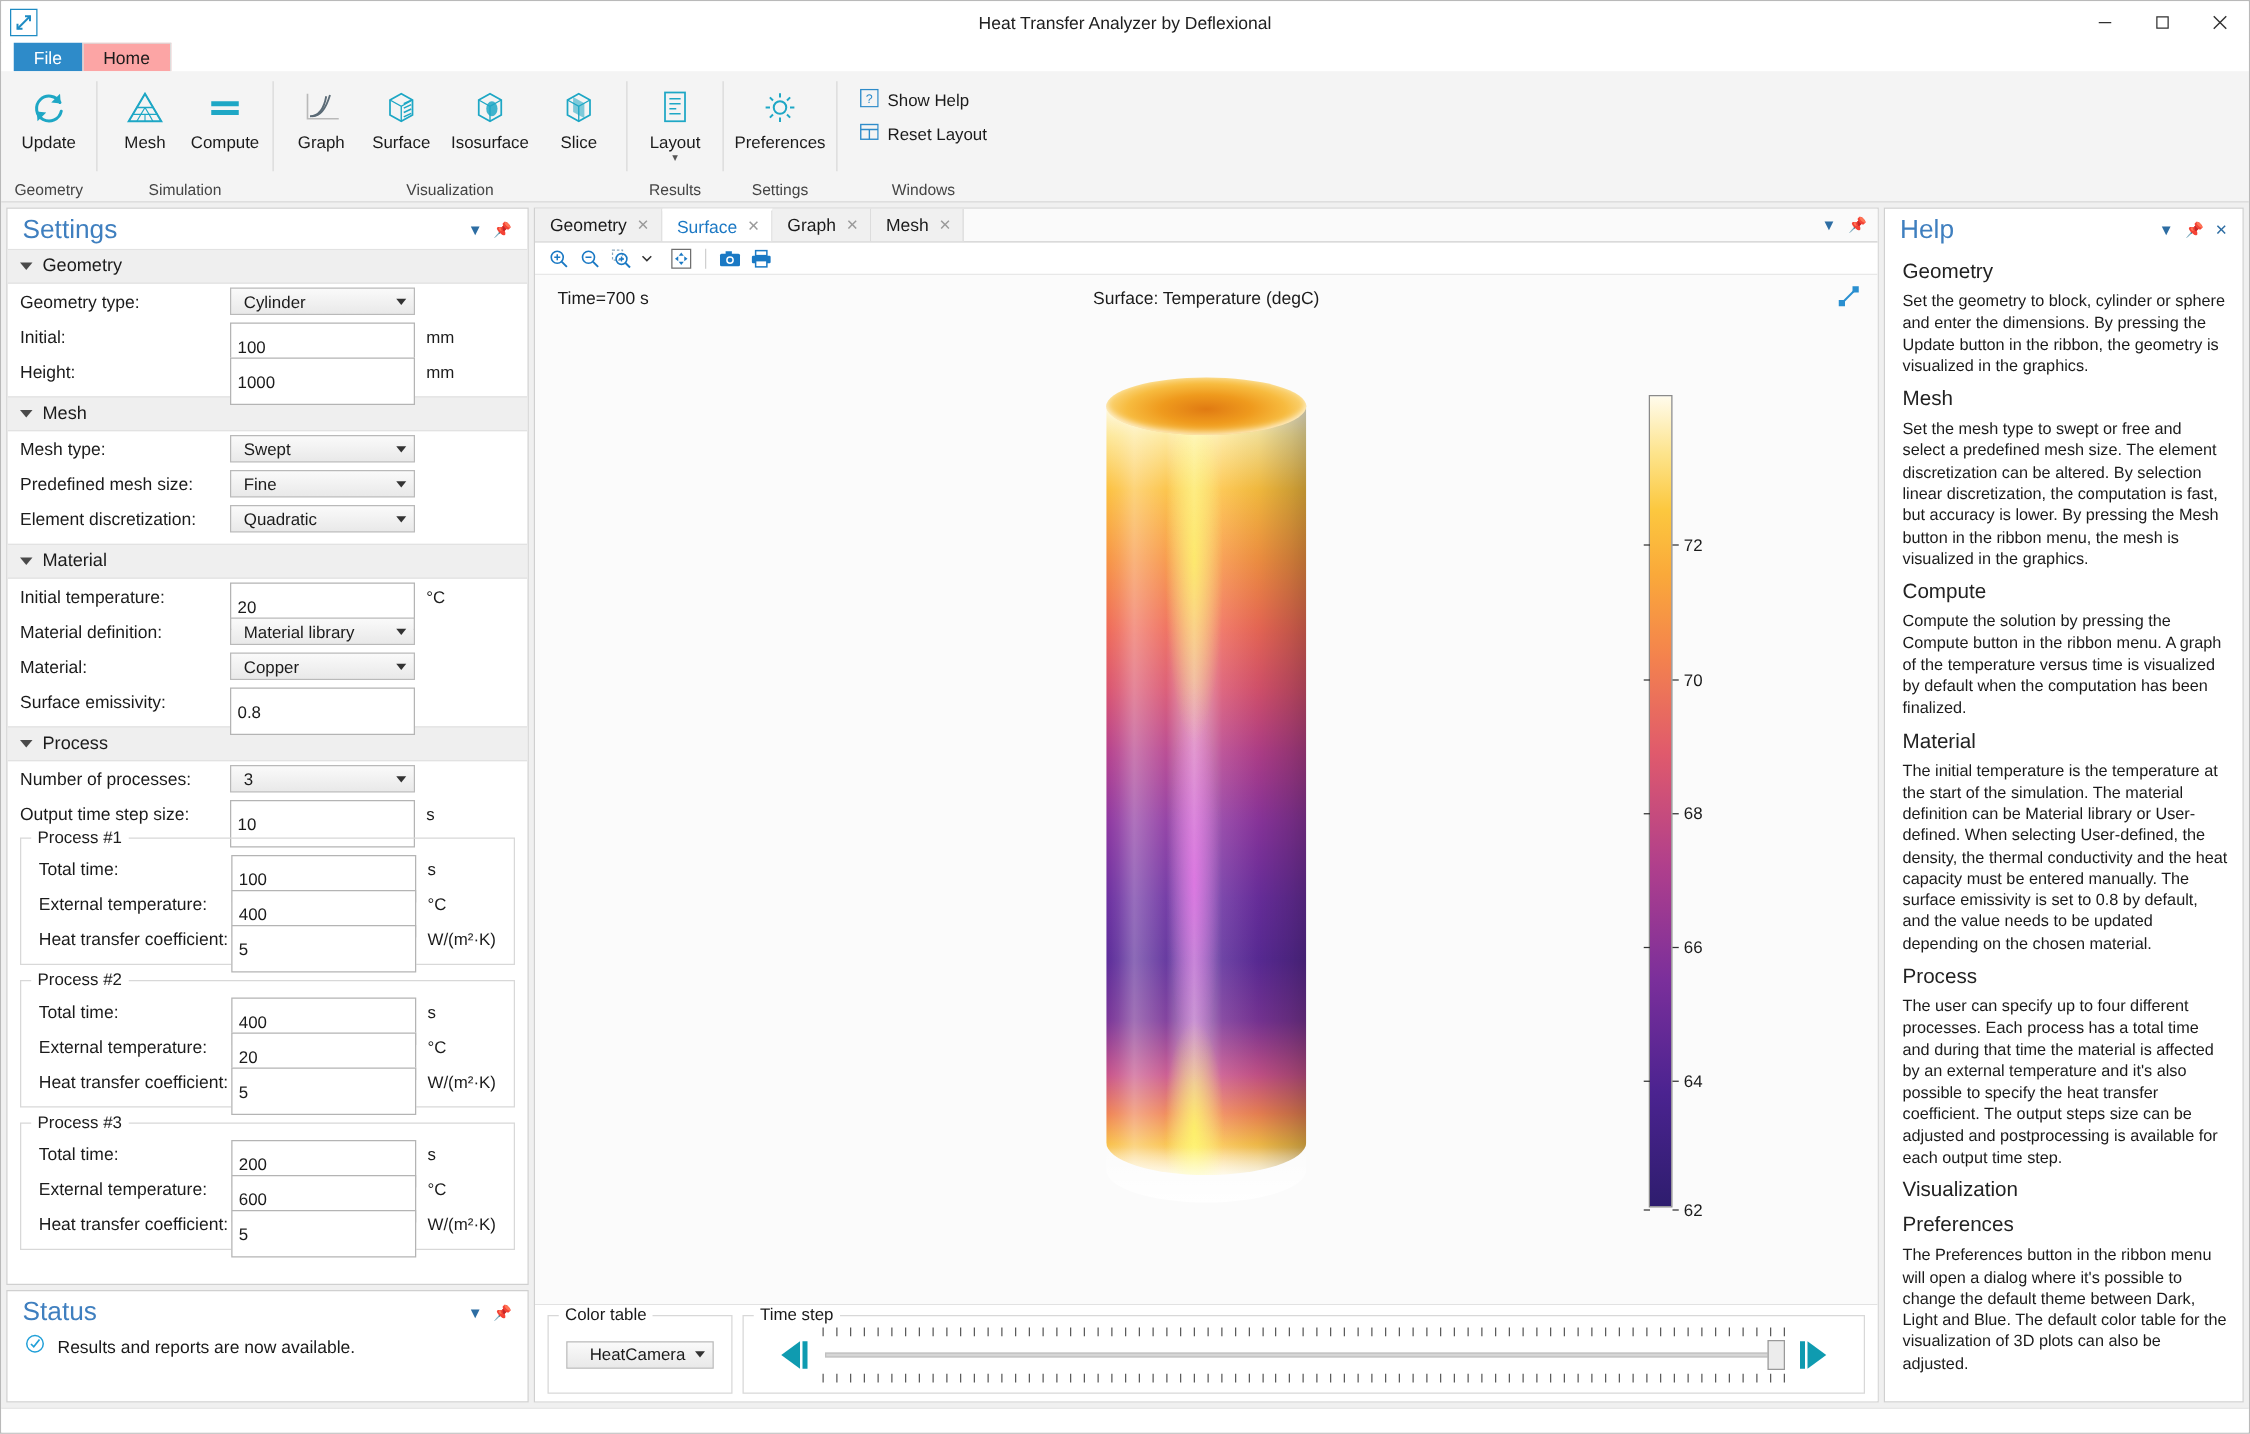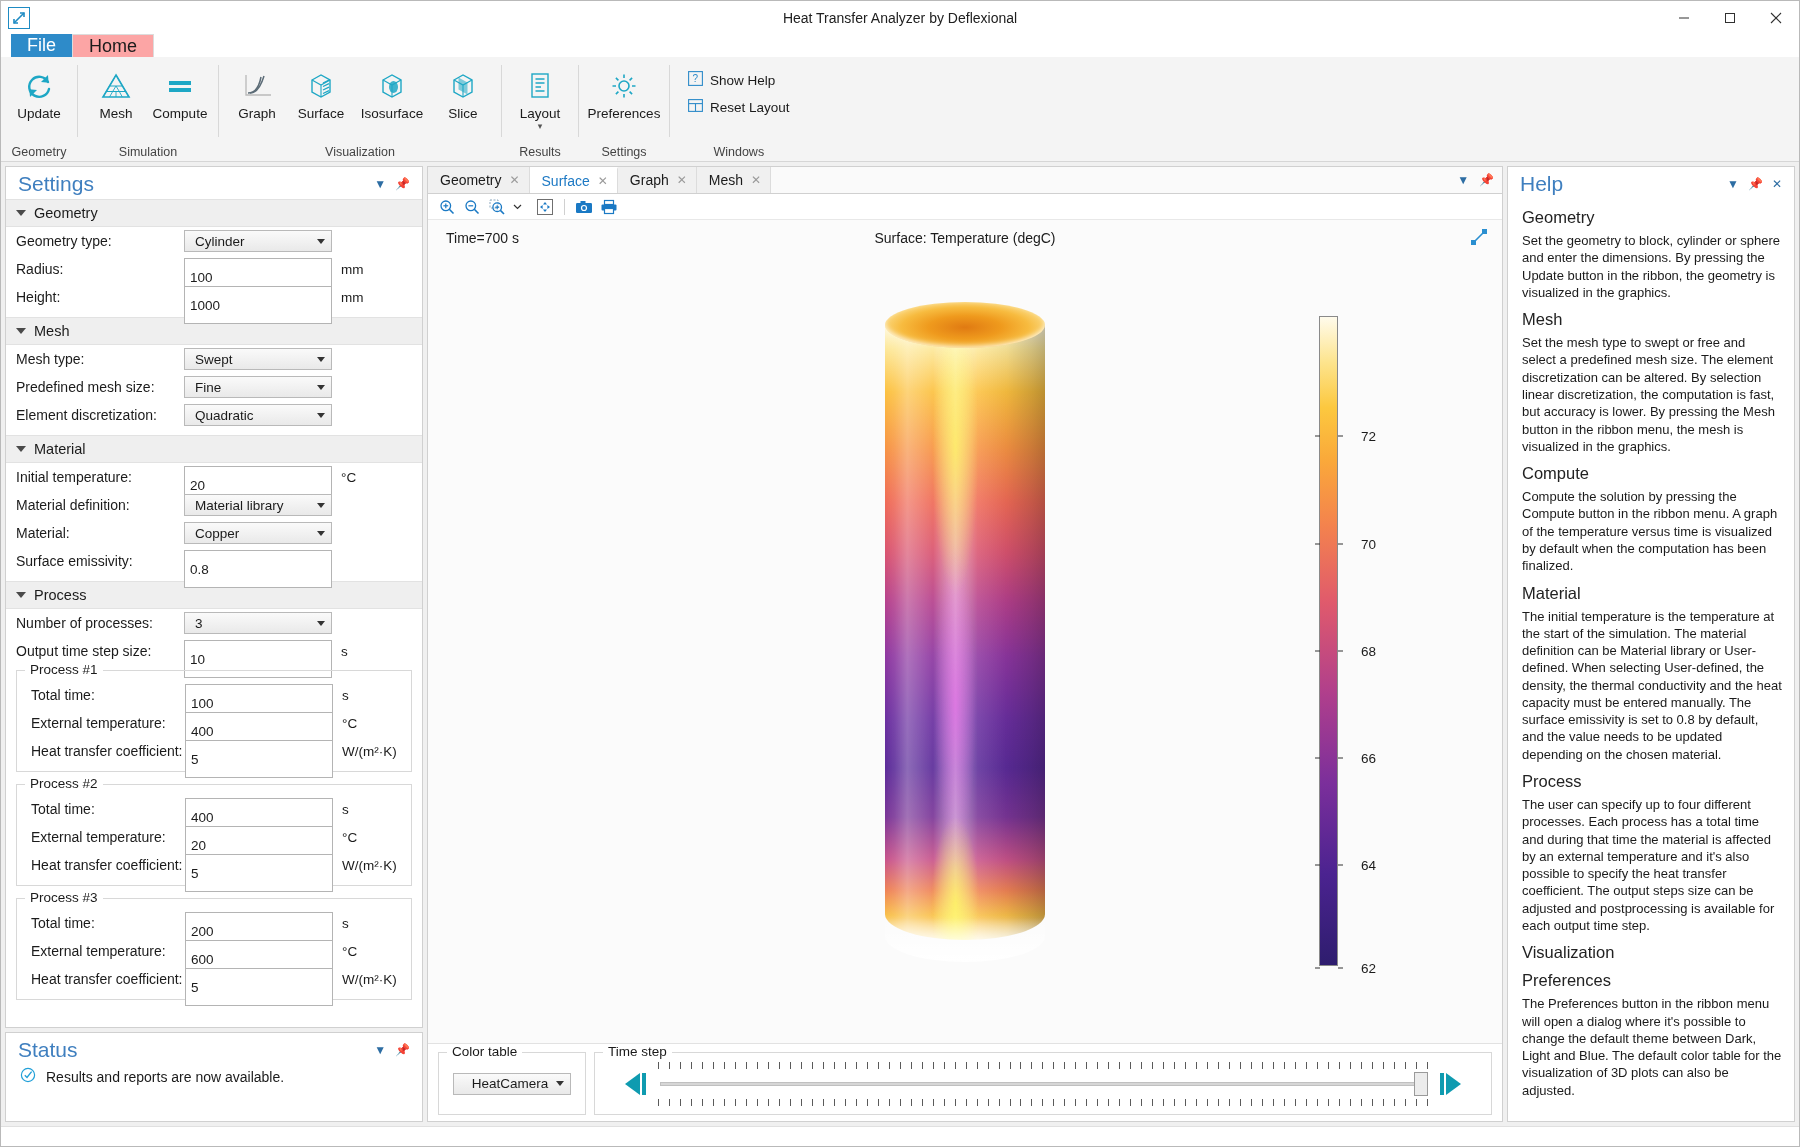--- a/index.html
+++ b/index.html
@@ -47,21 +47,21 @@
   
   .ribbon-tabs {
     height: 23px; flex: 0 0 23px;
     display: flex; align-items: flex-end;
     background: #ffffff;
     padding-left: 10px;
   }
   .rtab {
     height: 23px; padding: 0 16px;
     display: flex; align-items: center;
-    font-size: 18px;
+    font-size: 14px;
   }
   .rtab.file { background: #2e8bc9; color: #ffffff; }
   .rtab.active { background: #fca5a5; color: #1b1b1b; border-top:1px solid #dcdcdc; border-left:1px solid #dcdcdc; border-right:1px solid #dcdcdc; }
 
   .ribbon {
     flex: 0 0 105px; height: 105px;
     background: #f4f4f4;
     border-bottom: 1px solid #d6d6d6;
     display: flex;
     position: relative;
@@ -257,21 +257,21 @@
       #e05a6c 56%,
       #f4834d 68%,
       #faa93a 78%,
       #fcc83f 86%,
       #fde48d 93%,
       #fffbec 100%);
   }
   .cbar-ticks { position: relative; width: 46px; height: 650px; }
   .cbar-tick { position: absolute; left: 0; display: flex; align-items: center; gap: 4px; transform: translateY(-50%); }
   .cbar-tick .dash { width: 5px; height: 1px; background: #333; }
-  .cbar-tick .tv { font-size: 13.5px; color: #1b1b1b; margin-left: 14px;}
+  .cbar-tick .tv { font-size: 13.5px; color: #1b1b1b; margin-left: 0;}
   .cbar-tick .dash-in { position:absolute; left:-23px; width:5px; height:1px; background:#333; }
 
   
   .bottombar { flex: 0 0 78px; display: flex; gap: 8px; padding: 8px 10px 6px 10px; background: #ffffff; border-top:1px solid #e2e2e2;}
   .bgroup { border: 1px solid #d8d8d8; position: relative; display: flex; align-items: center; }
   .bgroup > .gtitle { position: absolute; top: -9px; left: 8px; background: #ffffff; padding: 0 5px; font-size: 13.5px; }
   .bgroup.colortable { width: 148px; justify-content: center; }
   .bgroup.timestep { flex: 1; padding: 0 30px; gap: 12px; }
 
   .tri-left { width:0;height:0;border-top:11px solid transparent;border-bottom:11px solid transparent;border-right:15px solid #0f9bb0; }
@@ -516,21 +516,21 @@
           <div class="frow">
             <div class="flabel">Geometry type:</div>
             <div class="ctrl">
                 <div class="combo">
                   <span class="cv">Cylinder</span>
                   <span class="carr"></span>
                 </div>
               </div>
           </div>
           <div class="frow">
-            <div class="flabel">Radius:</div>
+            <div class="flabel">Initial:</div>
             <div class="ctrl">
                 <div class="txtfield">100</div>
               </div>
             <div class="unit">mm</div>
           </div>
           <div class="frow">
             <div class="flabel">Height:</div>
             <div class="ctrl">
                 <div class="txtfield">1000</div>
               </div>

